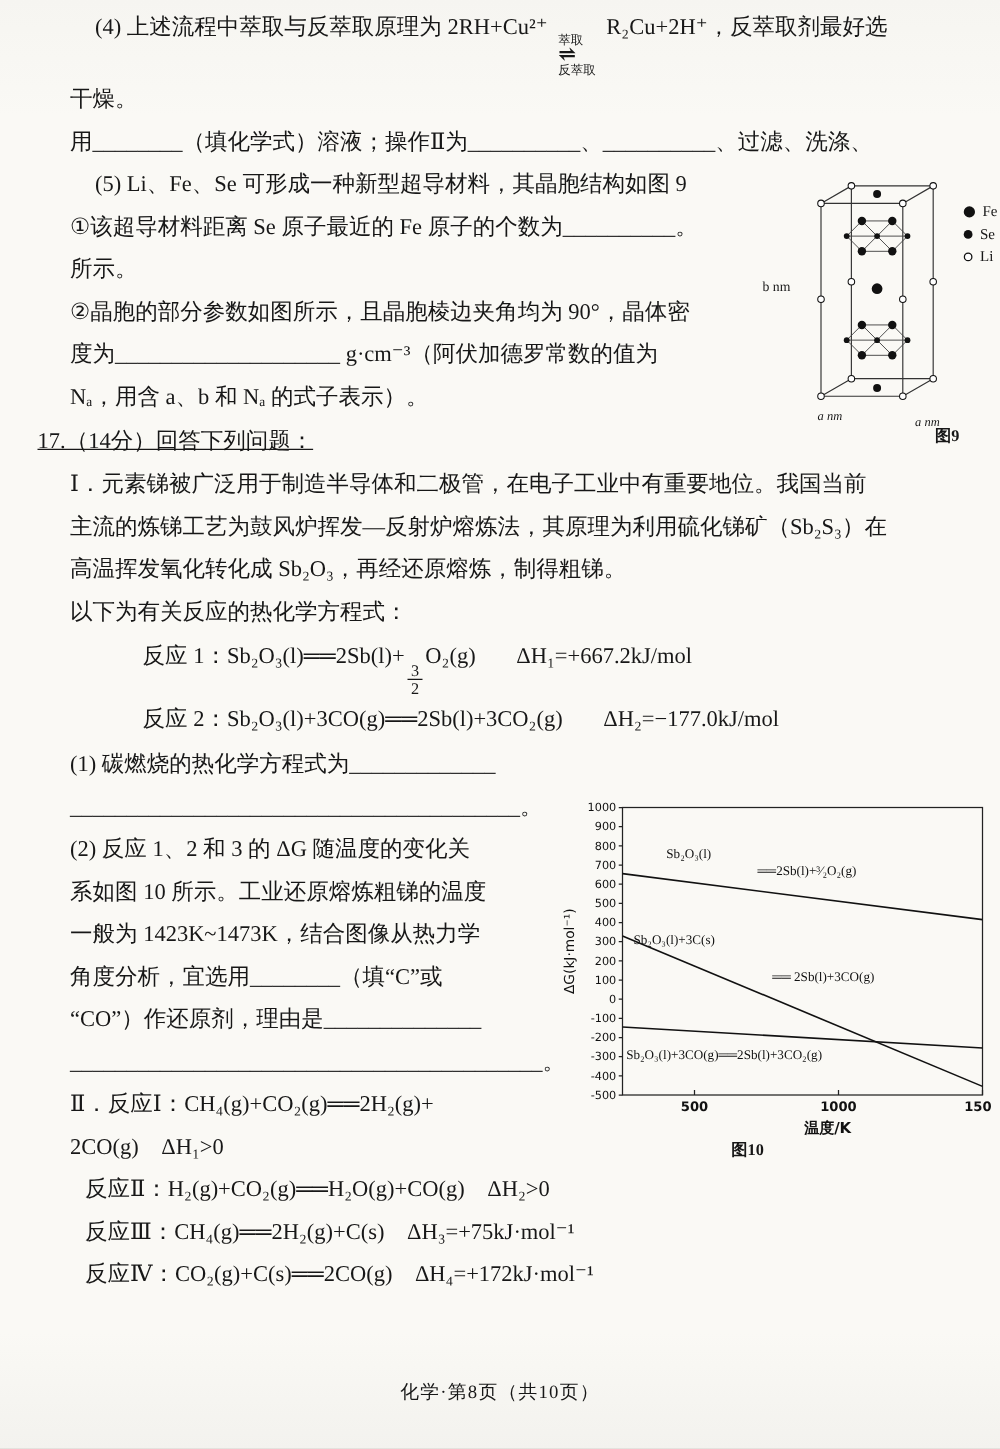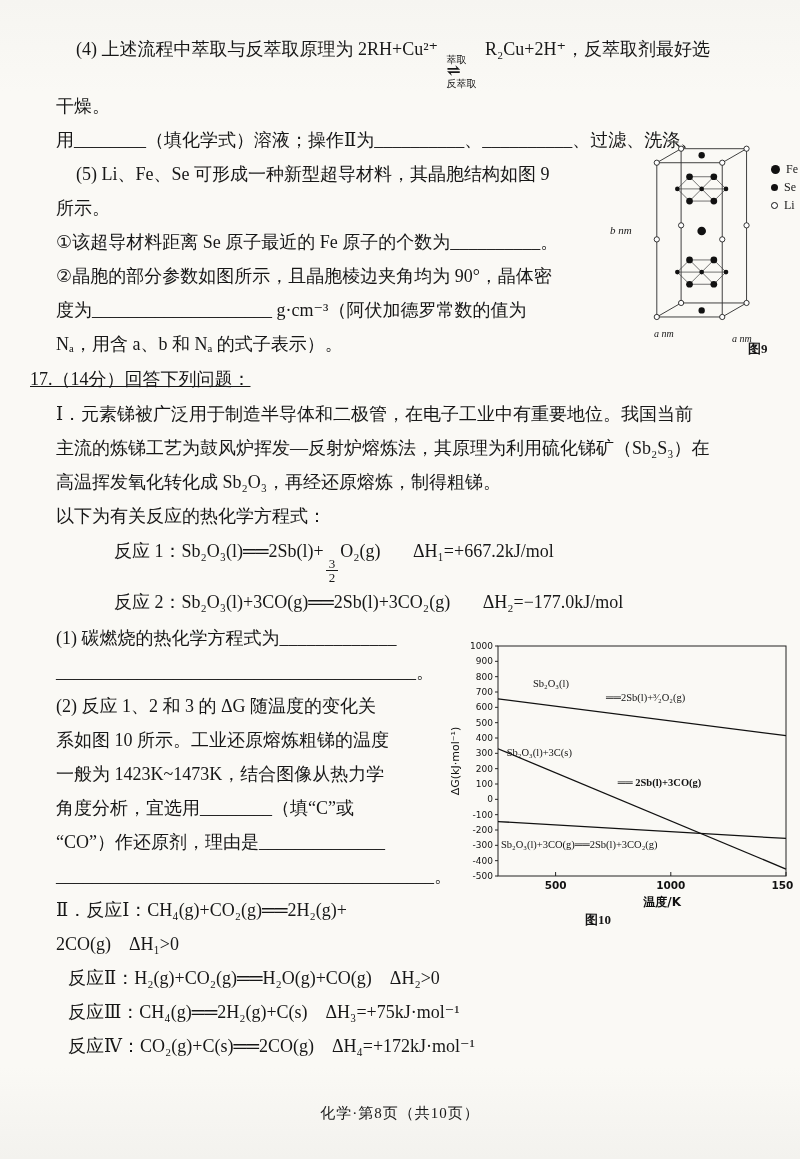--- a/index.html
+++ b/index.html
@@ -1,19 +1,19 @@
 <!DOCTYPE html>
 <html><head>
 <meta charset="utf-8">
 <style>
   html,body{margin:0;padding:0;background:#cfcdc8;}
   .page{
     width:800px;height:1159px;position:relative;overflow:hidden;box-sizing:border-box;
     background:linear-gradient(180deg,#f6f5f1 0%,#faf9f5 8%,#faf9f5 92%,#f3f2ee 100%);
-    padding:32px 44px 0 56px;
+    padding:4px 44px 0 56px;
     font-family:"Liberation Serif","DejaVu Serif","DejaVu Sans",serif;
     color:#171717;font-size:18px;
   }
   .line{line-height:34px;white-space:nowrap;}
   .indent{padding-left:20px;}
   .q5text{width:556px;}
   .q2col{width:400px;}
   .reaction{padding-left:58px;line-height:37px;white-space:nowrap;}
   .dh{margin-left:28px;}
   .hdr{line-height:36px;margin-left:-26px;white-space:nowrap;text-decoration:underline;}
@@ -31,21 +31,21 @@
 
   
   .fig9{position:absolute;left:612px;top:130px;width:188px;height:224px;margin:0;}
   .fig9 svg{position:absolute;left:24px;top:0;}
   .fig9-legend{position:absolute;right:2px;top:30px;font-size:12px;}
   .leg-row{display:flex;align-items:center;gap:6px;height:18px;}
   .dot{display:inline-block;border-radius:50%;}
   .dot-fe{width:9px;height:9px;background:#111;}
   .dot-se{width:7px;height:7px;background:#111;}
   .dot-li{width:7px;height:7px;background:#fff;border:1px solid #111;box-sizing:border-box;}
-  .b-label{position:absolute;left:-2px;top:94px;font-size:11px;font-style:italic;}
+  .b-label{position:absolute;left:-2px;top:94px;font-size:11px;}
   .a-label-left{position:absolute;left:42px;top:198px;font-size:10px;font-style:italic;}
   .a-label-right{position:absolute;left:120px;top:203px;font-size:10px;font-style:italic;}
   .fig9 figcaption{position:absolute;left:136px;top:210px;font-size:13px;font-weight:bold;}
 
   
   .fig10{position:absolute;left:448px;top:638px;width:350px;margin:0;}
   .chart-wrap{position:relative;width:345px;height:272px;}
   #fig10-svg{display:block;font-family:"DejaVu Sans","Liberation Sans",sans-serif;}
   #fig10-labels{position:absolute;left:50px;top:8px;width:292px;height:230px;pointer-events:none;}
   .chart-label{position:absolute;font-size:10.5px;white-space:nowrap;color:#111;}
@@ -67,22 +67,22 @@
         <span class="sa-bot">反萃取</span>
       </span>
       <span>R₂Cu+2H⁺，反萃取剂最好选</span>
     </div>
     <div class="line">干燥。</div>
     <div class="line">用________（填化学式）溶液；操作Ⅱ为__________、__________、过滤、洗涤、</div>
   </section>
 
   <section class="q5text">
     <div class="line indent">(5) Li、Fe、Se 可形成一种新型超导材料，其晶胞结构如图 9</div>
+    <div class="line">①该超导材料距离 Se 原子最近的 Fe 原子的个数为__________。</div>
     <div class="line">所示。</div>
-    <div class="line">①该超导材料距离 Se 原子最近的 Fe 原子的个数为__________。</div>
     <div class="line">②晶胞的部分参数如图所示，且晶胞棱边夹角均为 90°，晶体密</div>
     <div class="line">度为____________________ g·cm⁻³（阿伏加德罗常数的值为</div>
     <div class="line">Nₐ，用含 a、b 和 Nₐ 的式子表示）。</div>
   </section>
 
   <figure class="fig9">
     <svg width="122" height="201" viewBox="0 0 130 215">
       <g stroke="#333" stroke-width="1" fill="none">
         <path d="M22,35 L92,35 L92,200 L22,200 Z"></path>
         <path d="M48,20 L118,20 L118,185 L48,185 Z"></path>
@@ -232,21 +232,21 @@
           <polyline points="50,60.900000000000006 338,97.7" fill="none" stroke="#111" stroke-width="1.3"></polyline>
           <polyline points="50,110.73333333333333 338,231.1" fill="none" stroke="#111" stroke-width="1.3"></polyline>
           <polyline points="50,183.56666666666666 338,200.43333333333334" fill="none" stroke="#111" stroke-width="1.3"></polyline>
           <text x="11" y="123" text-anchor="middle" font-size="11" fill="#111" transform="rotate(-90 11 123)">ΔG(kJ·mol⁻¹)</text>
           <text x="214.16" y="268" text-anchor="middle" font-size="12" font-weight="bold" fill="#111">温度/K</text>
         </svg>
       <div id="fig10-labels">
           <div class="chart-label" style="left: 12%; top: 14%;">Sb₂O₃(l)</div>
           <div class="chart-label" style="left: 37%; top: 20%;">══2Sb(l)+³⁄₂O₂(g)</div>
           <div class="chart-label" style="left: 3%; top: 44%;">Sb₂O₃(l)+3C(s)</div>
-          <div class="chart-label" style="left: 41%; top: 57%; font-weight: bold;">══ 2Sb(l)+3CO(g)</div>
+          <div class="chart-label" style="left: 41%; top: 57%;">══ 2Sb(l)+3CO(g)</div>
           <div class="chart-label" style="left: 1%; top: 84%;">Sb₂O₃(l)+3CO(g)══2Sb(l)+3CO₂(g)</div>
         </div>
     </div>
     <figcaption>图10</figcaption>
   </figure>
 
   <div class="footer">化学·第8页（共10页）</div>
 </div>
 
 </body></html>

